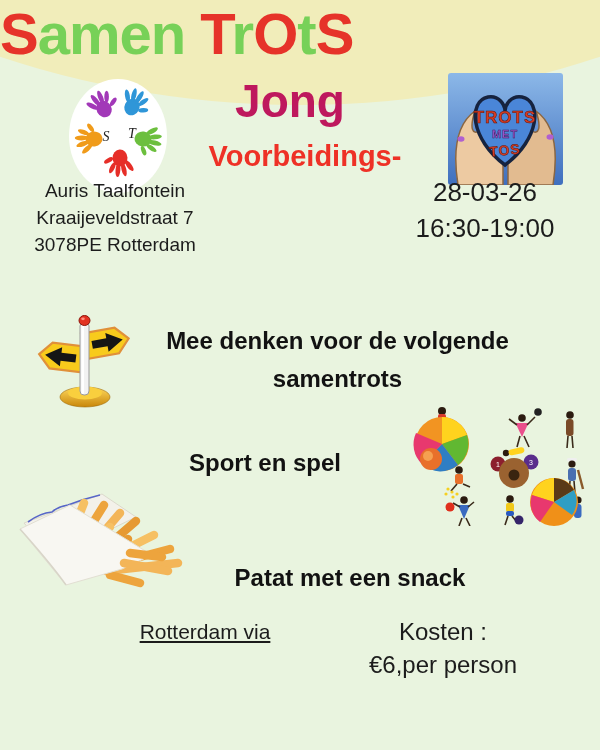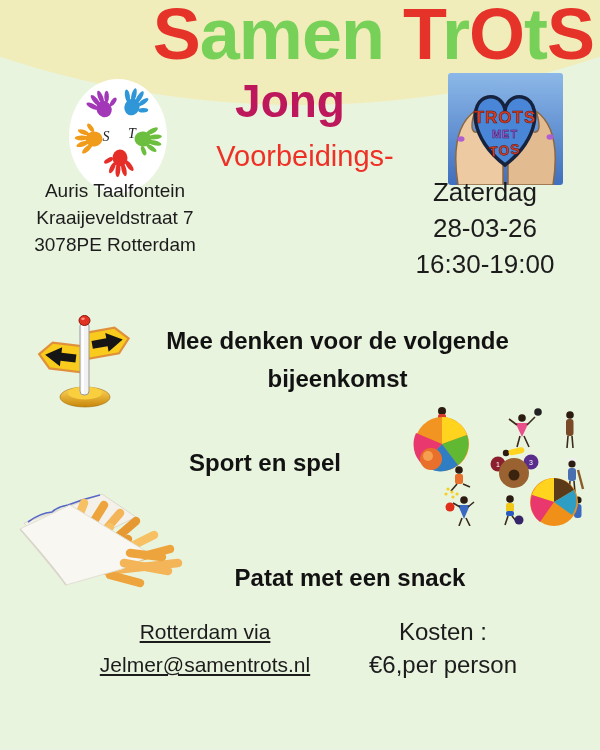--- a/index.html
+++ b/index.html
@@ -1,22 +1,22 @@
 <!DOCTYPE html>
 <html><head>
 <meta charset="utf-8">
 <style>
   html,body{margin:0;padding:0;}
   body{font-family:"Liberation Sans", sans-serif;}
   #page{position:relative;width:600px;height:750px;background:#e9f4df;overflow:hidden;}
   #arc{position:absolute;left:-600px;top:-1579px;width:1800px;height:1684px;border-radius:50%;background:#f1edba;}
   .abs{position:absolute;}
-  #title{top:4px;left:0;width:594px;text-align:right;font-size:72px;font-weight:bold;letter-spacing:-1px;line-height:60px;}
+  #title{top:4px;left:0;width:594px;text-align:left;font-size:58px;font-weight:bold;letter-spacing:-1px;line-height:60px;}
   #subtitle{top:74px;left:0;width:580px;text-align:center;font-size:46px;font-weight:bold;color:#be185d;}
-  #eventname{top:136px;left:155px;width:300px;text-align:center;font-size:29px;font-weight:normal;color:#ee3126;line-height:41px;}
+  #eventname{top:136px;left:155px;width:300px;text-align:center;font-size:29px;font-weight:bold;color:#ee3126;line-height:41px;}
   #location{top:177px;left:8px;width:214px;text-align:center;font-size:19px;line-height:27px;color:#1c1c1c;}
   #datetime{top:174px;left:385px;width:200px;text-align:center;font-size:26px;line-height:36px;color:#1c1c1c;}
   #logo{top:76px;left:68px;width:100px;height:118px;}
   #badge{top:73px;left:448px;width:115px;height:112px;}
   #signpost{top:310px;left:33px;width:100px;height:100px;}
   #sports{top:396px;left:402px;width:195px;height:130px;}
   #fries{top:487px;left:12px;width:185px;height:105px;}
   .agenda-text{font-weight:bold;color:#121212;font-size:24px;text-align:center;line-height:38px;}
   #agenda-0{top:322px;left:115px;width:445px;}
   #agenda-1{top:444px;left:130px;width:270px;}
@@ -78,21 +78,20 @@
     <div>Voorbeidings-</div>
   </div>
 
   <div id="location" class="abs">
       <div>Auris Taalfontein</div>
       <div>Kraaijeveldstraat 7</div>
       <div>3078PE Rotterdam</div>
     </div>
 
   <div id="datetime" class="abs">
-      <div>Zaterdag</div>
       <div>28-03-26</div>
       <div>16:30-19:00</div>
     </div>
 
   <svg id="signpost" class="abs" viewBox="0 0 100 100">
     <defs>
       <linearGradient id="gold" x1="0" y1="0" x2="0" y2="1">
         <stop offset="0" stop-color="#ffd95e"></stop>
           <stop offset="1" stop-color="#c8860a"></stop>
       </linearGradient>
@@ -106,21 +105,21 @@
     <g transform="rotate(7 30 47)">
       <polygon points="6,47 18,34 52,34 52,60 18,60" fill="#f8cb1c" stroke="#e0903a" stroke-width="2.2"></polygon>
       <polygon points="12,47 28,37.5 28,43 43,43 43,51 28,51 28,56.5" fill="#151515"></polygon>
     </g>
     <rect x="47" y="12" width="9" height="73" rx="4" fill="#f2f2f2" stroke="#9a9a9a" stroke-width="1"></rect>
     <rect x="48.5" y="13" width="2.5" height="71" rx="1" fill="#ffffff"></rect>
     <ellipse cx="51.5" cy="10.5" rx="5.5" ry="5" fill="#e23222" stroke="#8d1208" stroke-width="1"></ellipse>
     <ellipse cx="50" cy="8.8" rx="1.8" ry="1.4" fill="#ff8f80"></ellipse>
   </svg>
 
-  <div id="agenda-0" class="abs agenda-text">Mee denken voor de volgende bijeenkomst</div>
+  <div id="agenda-0" class="abs agenda-text">Mee denken voor de volgende samentrots</div>
 
   <svg id="sports" class="abs" viewBox="0 0 195 130">
 
     <circle cx="40" cy="15" r="4" fill="#2b1b10"></circle>
     <rect x="36" y="18" width="8" height="9" rx="2" fill="#d8392c"></rect>
     <circle cx="40" cy="48" r="27" fill="#f29422"></circle>
     <path d="M40,48 L40,21 A27,27 0 0 1 65,39 Z" fill="#ffd31e"></path>
     <path d="M40,48 L65,39 A27,27 0 0 1 56,69 Z" fill="#61b832"></path>
     <path d="M40,48 L56,69 A27,27 0 0 1 20,68 Z" fill="#2f7ec4"></path>
     <path d="M40,48 L20,68 A27,27 0 0 1 14,37 Z" fill="#e8386e"></path>
@@ -204,19 +203,18 @@
     <g stroke-linecap="round" stroke-width="8.5" fill="none">
       <path d="M112,76 L156,84" stroke="#f3b558"></path>
       <path d="M118,66 L150,70" stroke="#eda43d"></path>
     </g>
   </svg>
 
   <div id="agenda-2" class="abs agenda-text">Patat met een snack</div>
 
   <div id="signup" class="abs">
     <div>Rotterdam via</div>
-    <div>Jelmer@samentrots.nl</div>
   </div>
   <div id="cost" class="abs">
     <div>Kosten :</div>
     <div>€6,per person</div>
   </div>
 </div>
 
 </body></html>

